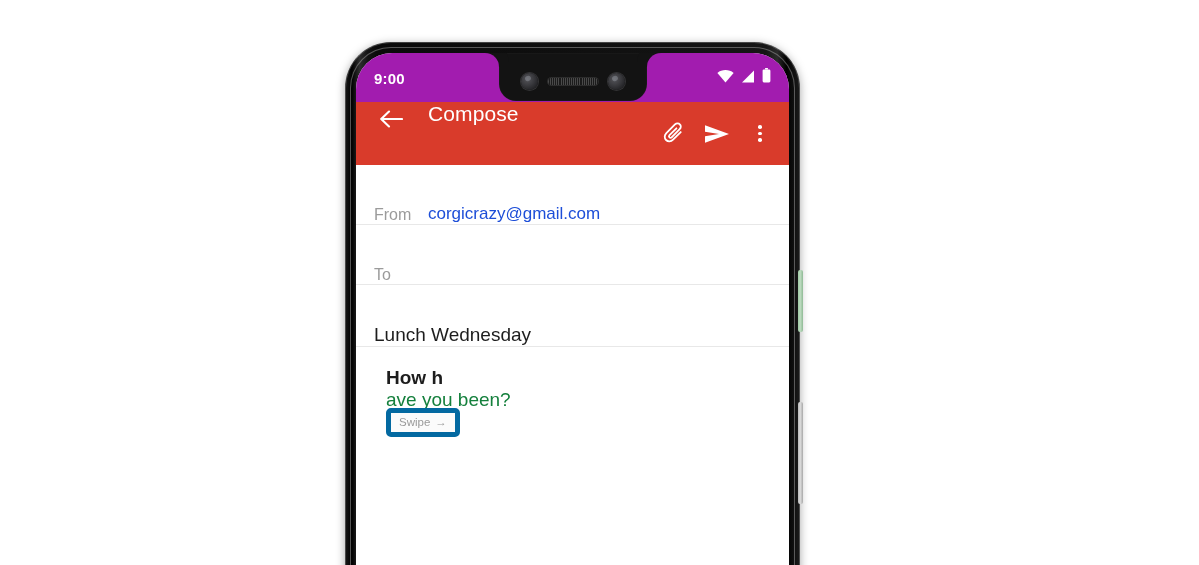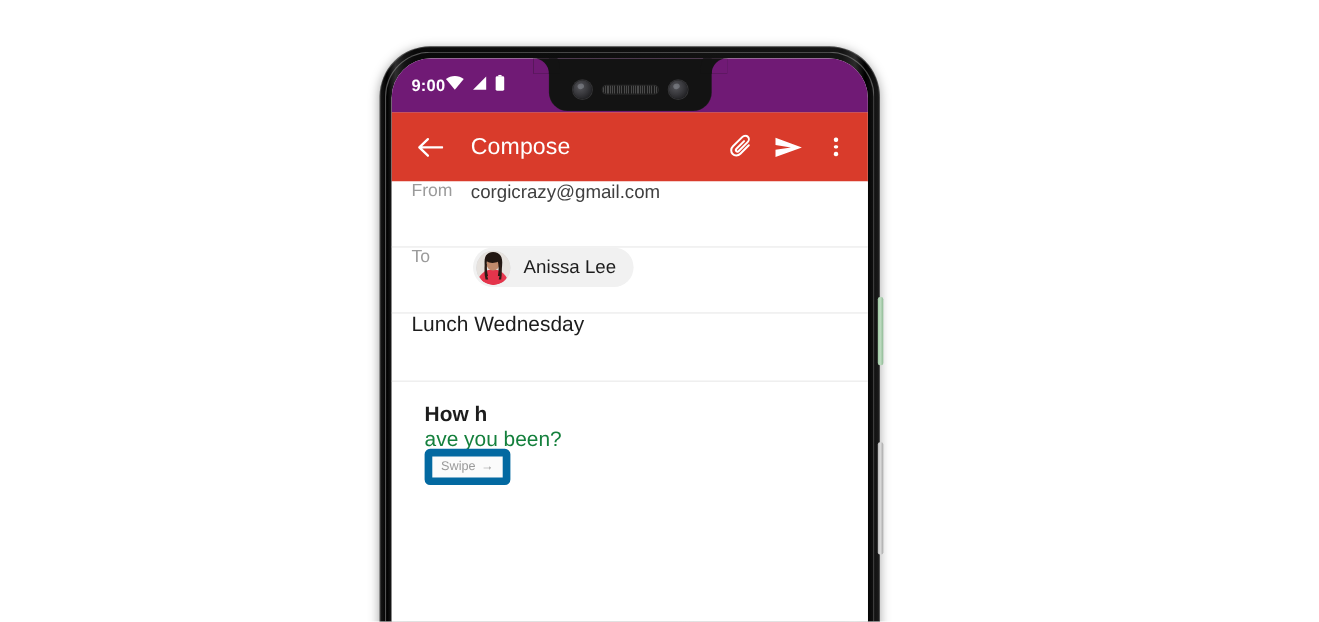--- a/index.html
+++ b/index.html
@@ -68,24 +68,25 @@
     bottom: 0;
     border-radius: 36px 36px 22px 22px;
     overflow: hidden;
     background: #ffffff;
   }
 
   
   .status-bar {
     position: relative;
     height: 49px;
-    background: #701a75;
+    background: #a21caf;
     color: #ffffff;
     display: flex;
     align-items: center;
+    justify-content: space-between;
     padding: 0 16px 0 18px;
     box-sizing: border-box;
   }
   .status-time {
     font-size: 15px;
     font-weight: bold;
     letter-spacing: 0.2px;
     line-height: 1;
     margin-top: 1px;
   }
@@ -164,21 +165,20 @@
     background: repeating-linear-gradient(90deg,
       #4a4a4a 0px, #4a4a4a 1px, #1b1b1b 1px, #1b1b1b 2.1px);
     box-shadow: 0 0 0 1px rgba(70,70,70,0.5);
   }
 
   
   .app-bar {
     height: 63px;
     background: #d93b2b;
     display: flex;
-    align-items: center;
     padding: 0 14px 0 18px;
     box-sizing: border-box;
     color: #ffffff;
   }
   .back-btn {
     width: 34px;
     height: 34px;
     display: flex;
     align-items: center;
     justify-content: center;
@@ -219,37 +219,37 @@
     background: #ffffff;
   }
 
   
   .compose-body {
     background: #ffffff;
     height: calc(100% - 112px);
   }
   .field-row {
     display: flex;
-    align-items: flex-start;
+    align-items: flex-end;
     border-bottom: 1px solid #e8e8e8;
     padding: 0 18px;
     box-sizing: border-box;
   }
   .row-from { height: 60px; }
   .row-to   { height: 60px; }
   .row-subject { height: 62px; }
 
   .field-label {
     color: #9b9b9b;
     font-size: 16px;
     width: 54px;
     flex: none;
   }
   .field-value {
-    color: #404040;
+    color: #1d4ed8;
     font-size: 17px;
   }
 
   
   .chip {
     display: inline-flex;
     align-items: center;
     background: #f1f1f1;
     border-radius: 18px;
     height: 36px;
@@ -292,21 +292,21 @@
     color: #1d1d1d;
     white-space: pre;
   }
   .suggest {
     font-size: 19px;
     color: #15803d;
     white-space: pre;
   }
   .swipe-badge {
     margin-left: 12px;
-    border: 7px solid #0369a1;
+    border: 5px solid #0369a1;
     border-radius: 5px;
     background: #fbfbfb;
     color: #9a9a9a;
     font-size: 11.5px;
     padding: 3px 8px 4px 8px;
     display: inline-flex;
     align-items: center;
     gap: 5px;
     position: relative;
     top: -3px;
@@ -407,41 +407,20 @@
 
     <div class="compose-body">
 
       <div class="field-row row-from">
         <span class="field-label">From</span>
         <span class="field-value">corgicrazy@gmail.com</span>
       </div>
 
       <div class="field-row row-to">
         <span class="field-label">To</span>
-        <span class="chip">
-          <span class="avatar">
-            <svg width="31" height="31" viewBox="0 0 31 31">
-              <defs>
-                <clipPath id="avClip">
-                    <circle cx="15.5" cy="15.5" r="15.5"></circle>
-                  </clipPath>
-              </defs>
-              <g clip-path="url(#avClip)">
-                <rect width="31" height="31" fill="#e6e2de"></rect>
-                <ellipse cx="15" cy="30" rx="14" ry="13" fill="#e8384f"></ellipse>
-                <path d="M5 31 C5 21 9 17 15 17 C21 17 25 21 25 31 Z" fill="#e4344b"></path>
-                <ellipse cx="15.2" cy="11" rx="6.2" ry="7" fill="#c08a6c"></ellipse>
-                <path d="M7.5 10 C7.5 3.5 11 1 15.3 1 C20 1 23.6 4 23.6 10.5 C23.6 16 22.6 20 21.4 23 L19.6 23 C20.6 18 20.4 13 19.6 10 C17 11.4 12 11.6 9.6 9.6 C9.2 13 9.6 18.5 10.6 23 L8.8 23 C7.8 19.5 7.5 14.5 7.5 10 Z" fill="#221712"></path>
-                <path d="M9.6 12 C9 17 9.4 22 10.8 26 L8.4 26 C7.2 21 7.2 16 8.2 12 Z" fill="#2b1c15"></path>
-                <path d="M21.2 12 C22 17 21.6 22 20.4 26 L22.6 26 C23.6 21 23.2 16 22.2 12 Z" fill="#2b1c15"></path>
-              </g>
-            </svg>
-          </span>
-          <span class="chip-label">Anissa Lee</span>
-        </span>
       </div>
 
       <div class="field-row row-subject">
         <span class="subject-text">Lunch Wednesday</span>
       </div>
 
       <div class="msg-body">
         <span class="typed">How h</span>
         <span class="suggest">ave you been?</span>
         <span class="swipe-badge">

